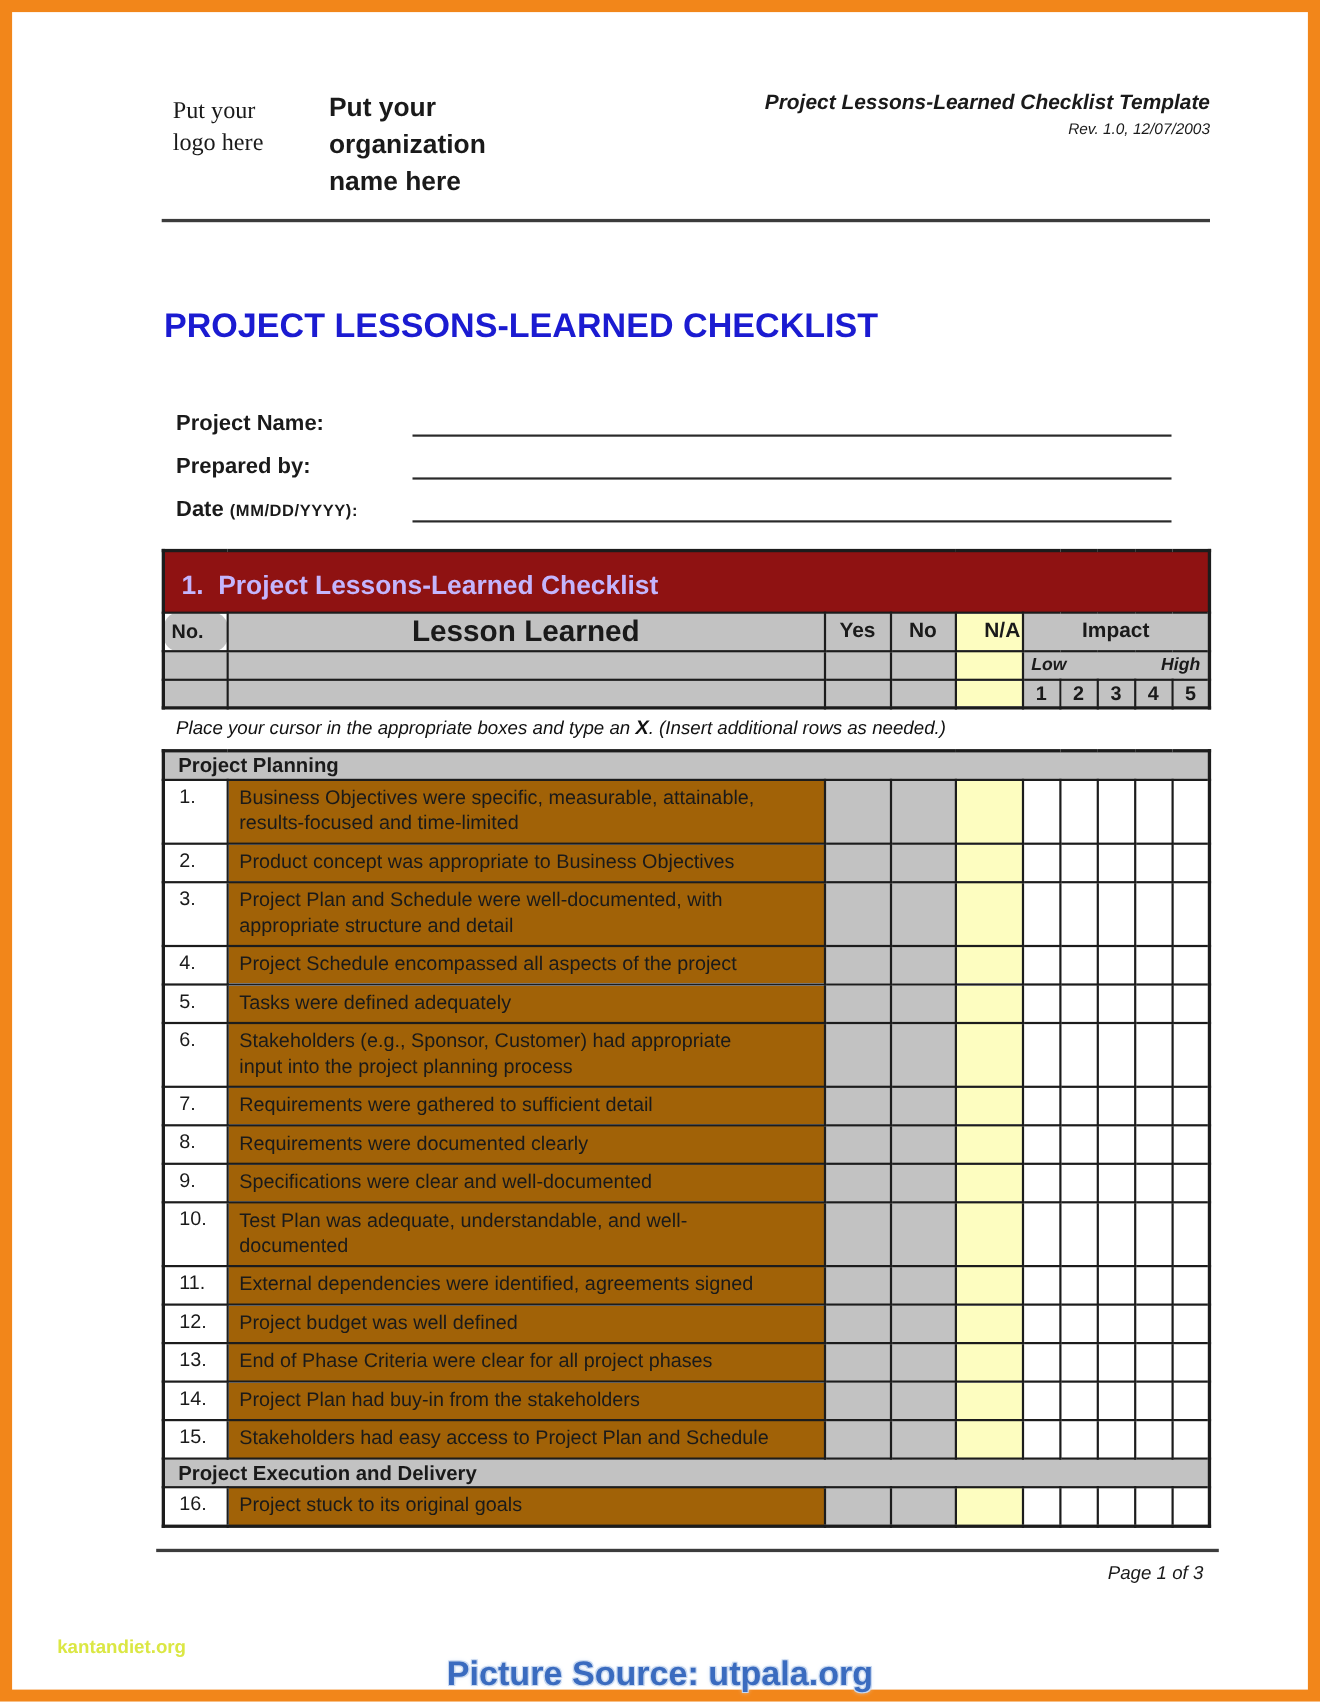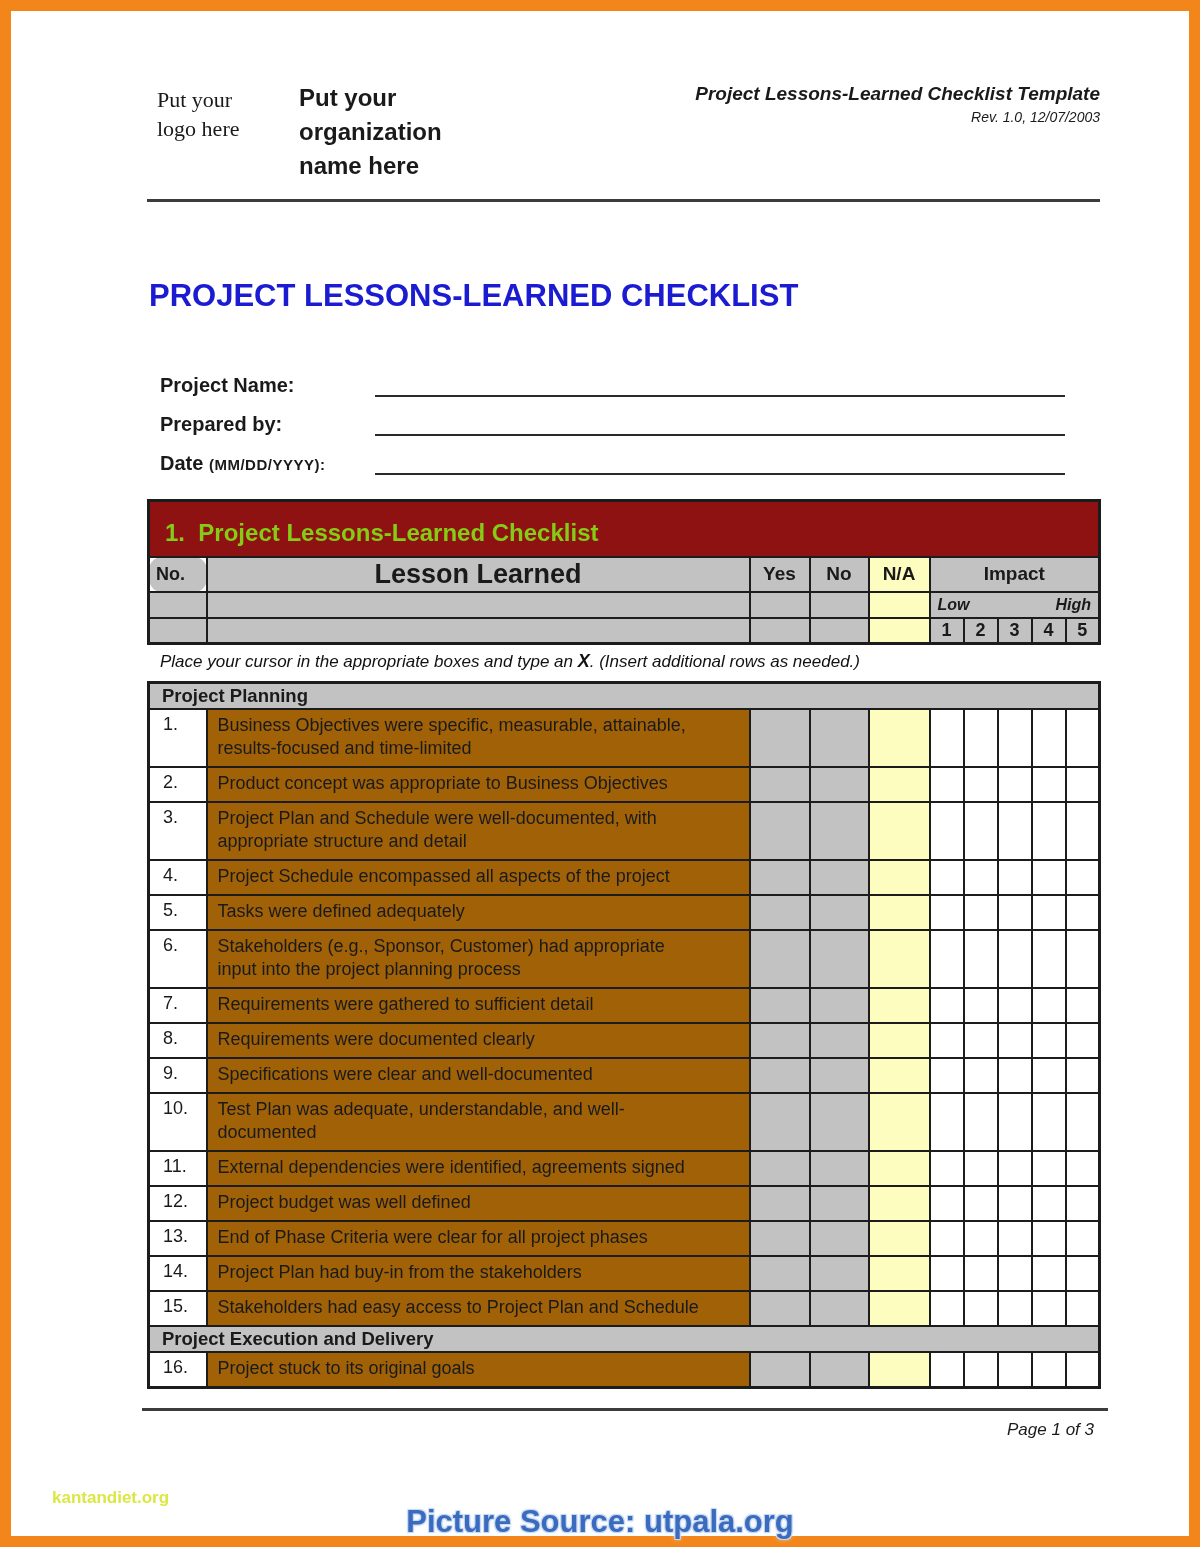--- a/index.html
+++ b/index.html
@@ -50,21 +50,21 @@
 
   
   .tbl {
     border-collapse: collapse; table-layout: fixed;
     width: 953px; margin-top: 0;
   }
   .tbl td { border: 2px solid #1c1c1c; overflow: hidden; }
   .hdr-tbl { margin-top: 24px; border: 3px solid #1c1c1c; }
   .body-tbl { border: 3px solid #1c1c1c; }
   .band {
-    background: #8F1212; color: #84cc16;
+    background: #8F1212; color: #c4b5fd;
     height: 56px; vertical-align: bottom;
     font-weight: bold; font-size: 24px;
     padding: 0 0 9px 15px; white-space: pre;
     border-bottom: 3px solid #1c1c1c;
   }
   .grey { background: #C2C2C2; }
   .yel  { background: #FDFDC0; }
   .hdr-row td { height: 32px; font-weight: bold; text-align: center; }
   .no-hdr { font-size: 18px; text-align: left !important; padding-left: 6px; border-radius: 13px; }
   .lesson-hdr { font-size: 27px; }
@@ -156,21 +156,21 @@
     </colgroup>
     <tbody>
         <tr>
       <td colspan="10" class="band">1.  Project Lessons-Learned Checklist</td>
     </tr>
     <tr class="hdr-row">
       <td class="grey no-hdr">No.</td>
       <td class="grey lesson-hdr">Lesson Learned</td>
       <td class="grey mid-hdr">Yes</td>
       <td class="grey mid-hdr">No</td>
-      <td class="yel mid-hdr" style="text-align:center;font-weight:bold;">N/A</td>
+      <td class="yel mid-hdr" style="text-align:right;font-weight:bold;">N/A</td>
       <td colspan="5" class="grey mid-hdr">Impact</td>
     </tr>
     <tr class="sub-row">
       <td class="grey"></td>
       <td class="grey"></td>
       <td class="grey"></td>
       <td class="grey"></td>
       <td class="yel"></td>
       <td colspan="5" class="grey lowhigh"><span>Low</span><span class="hi">High</span></td>
     </tr>

